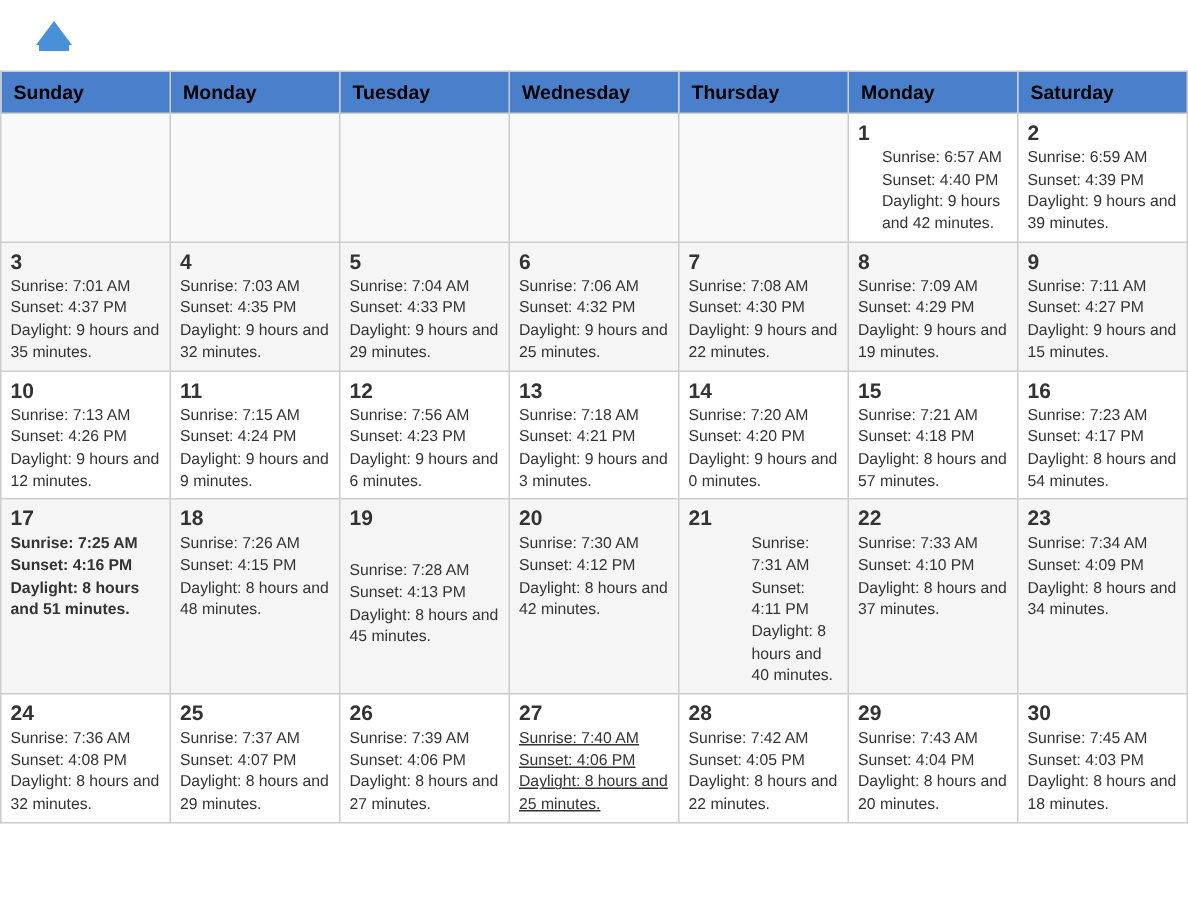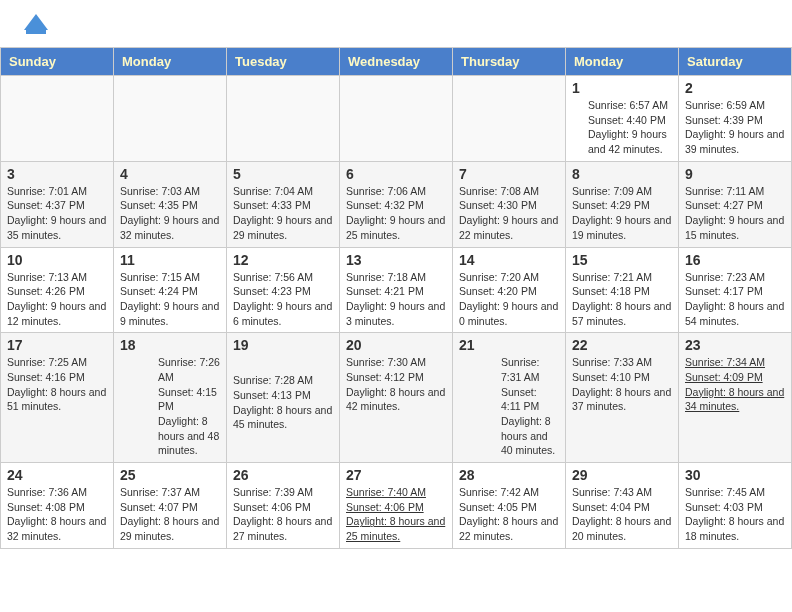--- a/index.html
+++ b/index.html
@@ -11,21 +11,21 @@
     .logo-blue { font-size: 18px; font-weight: bold; color: #4a90d9; }
     
     .title-block { text-align: right; }
     .month-title { font-size: 36px; font-weight: normal; color: #333; line-height: 1.1; }
     .location { font-size: 16px; color: #555; margin-top: 2px; }
     
     .calendar { width: 100%; border-collapse: collapse; }
     
     .calendar th {
       background: #4a7fcb;
-      color: #fef9c3;
+      color: #000000;
       text-align: left;
       padding: 6px 8px;
       font-size: 13px;
       font-weight: bold;
       border: 1px solid #ccc;
     }
     
     .calendar td {
       border: 1px solid #ccc;
       vertical-align: top;
@@ -182,27 +182,27 @@
         <td>
           <span class="day-num">16</span>
           <div class="day-info" style="white-space: pre-line;">Sunrise: 7:23 AM
 Sunset: 4:17 PM
 Daylight: 8 hours and 54 minutes.</div>
         </td>
       </tr>
       <tr>
         <td>
           <span class="day-num">17</span>
-          <div class="day-info" style="white-space: pre-line;">Sunrise: 7:25 AM
+          <div class="day-info" style="white-space: pre-line; font-weight: bold;">Sunrise: 7:25 AM
 Sunset: 4:16 PM
 Daylight: 8 hours and 51 minutes.</div>
         </td>
         <td>
           <span class="day-num">18</span>
-          <div class="day-info" style="white-space: pre-line; margin-left: 38px;">Sunrise: 7:26 AM
+          <div class="day-info" style="white-space: pre-line;">Sunrise: 7:26 AM
 Sunset: 4:15 PM
 Daylight: 8 hours and 48 minutes.</div>
         </td>
         <td>
           <span class="day-num">19</span>
           <div class="day-info" style="white-space: pre-line; margin-top: 20px;">Sunrise: 7:28 AM
 Sunset: 4:13 PM
 Daylight: 8 hours and 45 minutes.</div>
         </td>
         <td>
@@ -218,21 +218,21 @@
 Daylight: 8 hours and 40 minutes.</div>
         </td>
         <td>
           <span class="day-num">22</span>
           <div class="day-info" style="white-space: pre-line;">Sunrise: 7:33 AM
 Sunset: 4:10 PM
 Daylight: 8 hours and 37 minutes.</div>
         </td>
         <td>
           <span class="day-num">23</span>
-          <div class="day-info" style="white-space: pre-line; text-decoration: underline;">Sunrise: 7:34 AM
+          <div class="day-info" style="white-space: pre-line;">Sunrise: 7:34 AM
 Sunset: 4:09 PM
 Daylight: 8 hours and 34 minutes.</div>
         </td>
       </tr>
       <tr>
         <td>
           <span class="day-num">24</span>
           <div class="day-info" style="white-space: pre-line;">Sunrise: 7:36 AM
 Sunset: 4:08 PM
 Daylight: 8 hours and 32 minutes.</div>

